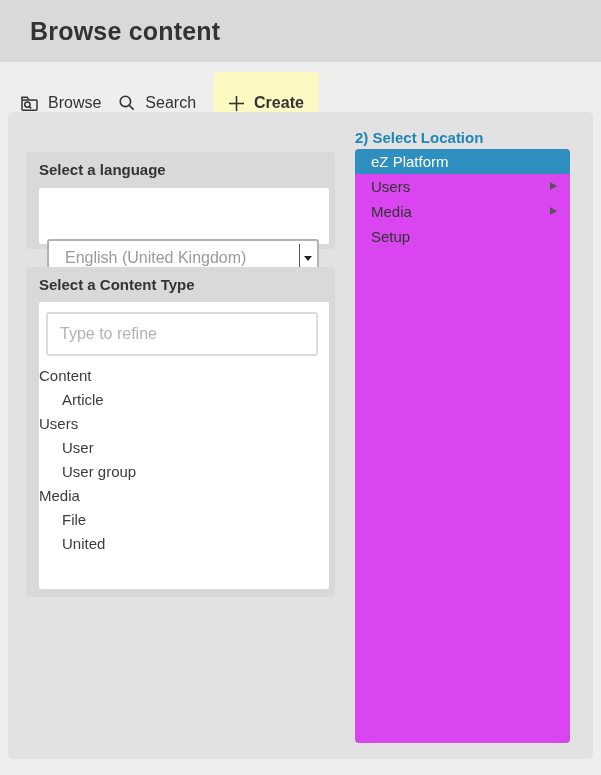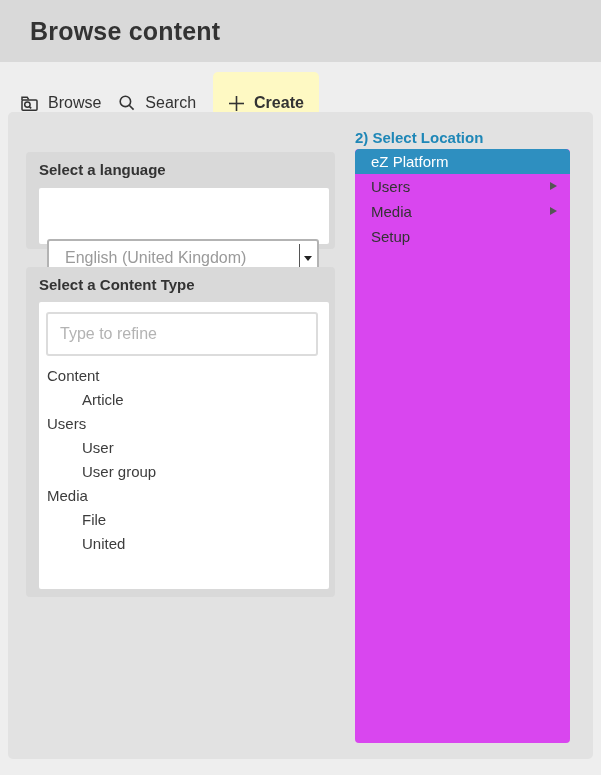--- a/index.html
+++ b/index.html
@@ -94,22 +94,22 @@
     position: absolute; left: 7px; top: 10px; width: 272px; height: 44px;
     border: 2px solid #dcdcdc; border-radius: 3px;
     font-family: "Liberation Sans", sans-serif;
     font-size: 16px; color: #be185d; padding: 0 12px; outline: none;
   }
   .filter-input::placeholder { color: #b3b3b3; opacity: 1; }
 
   
   .ct-list { position: absolute; left: 0; right: 0; top: 62px; }
   .ct-row { font-size: 15px; color: #3c3c3c; line-height: 24px; cursor: default; }
-  .ct-group { padding-left: 8px; }
-  .ct-type  { padding-left: 23px; cursor: pointer; margin-left: 20px; }
+  .ct-group { padding-left: 0; }
+  .ct-type  { padding-left: 23px; cursor: pointer; }
 
   
   .loc-panel {
     position: absolute; left: 347px; top: 37px; width: 215px; height: 594px;
     background: #d946ef; border-radius: 4px; overflow: hidden;
   }
   .loc-row {
     position: relative; height: 25px; line-height: 25px;
     font-size: 15px; color: #333; padding-left: 16px; cursor: pointer;
     white-space: nowrap;

